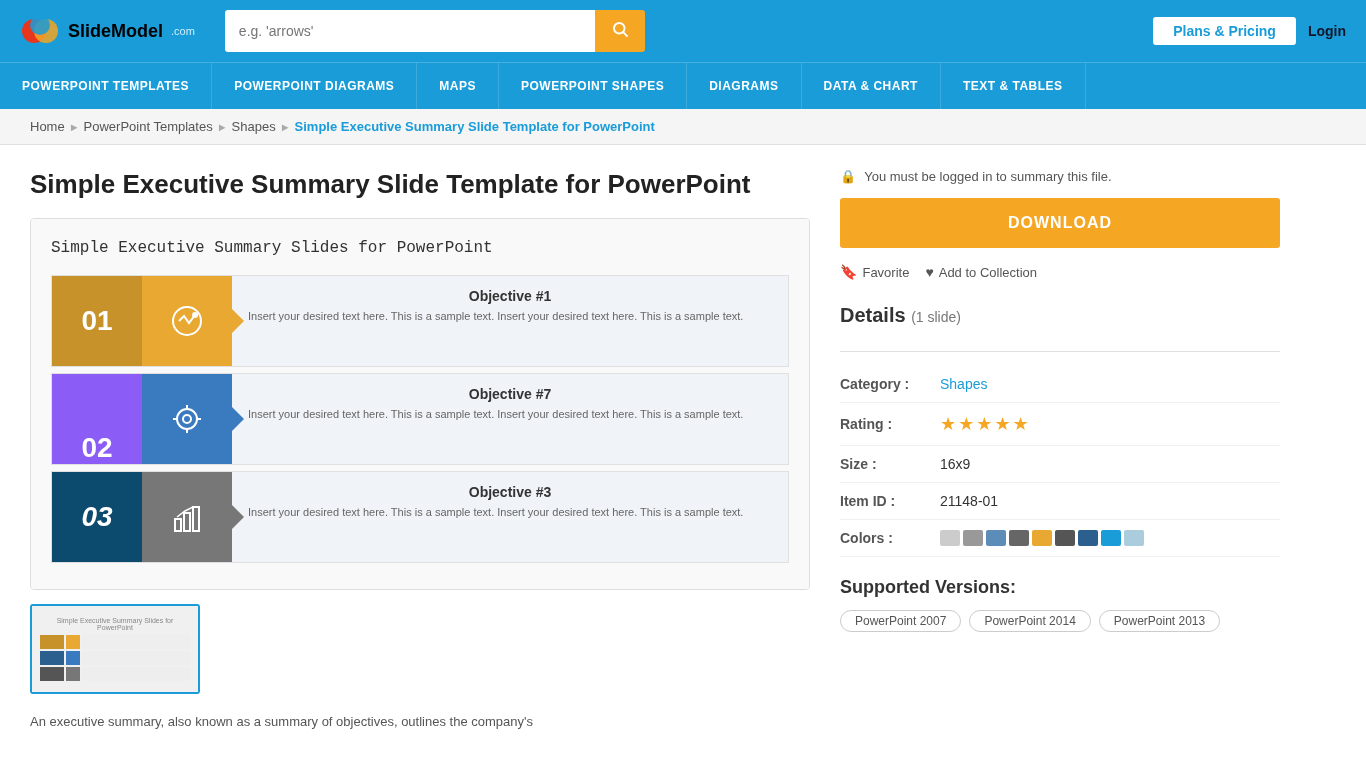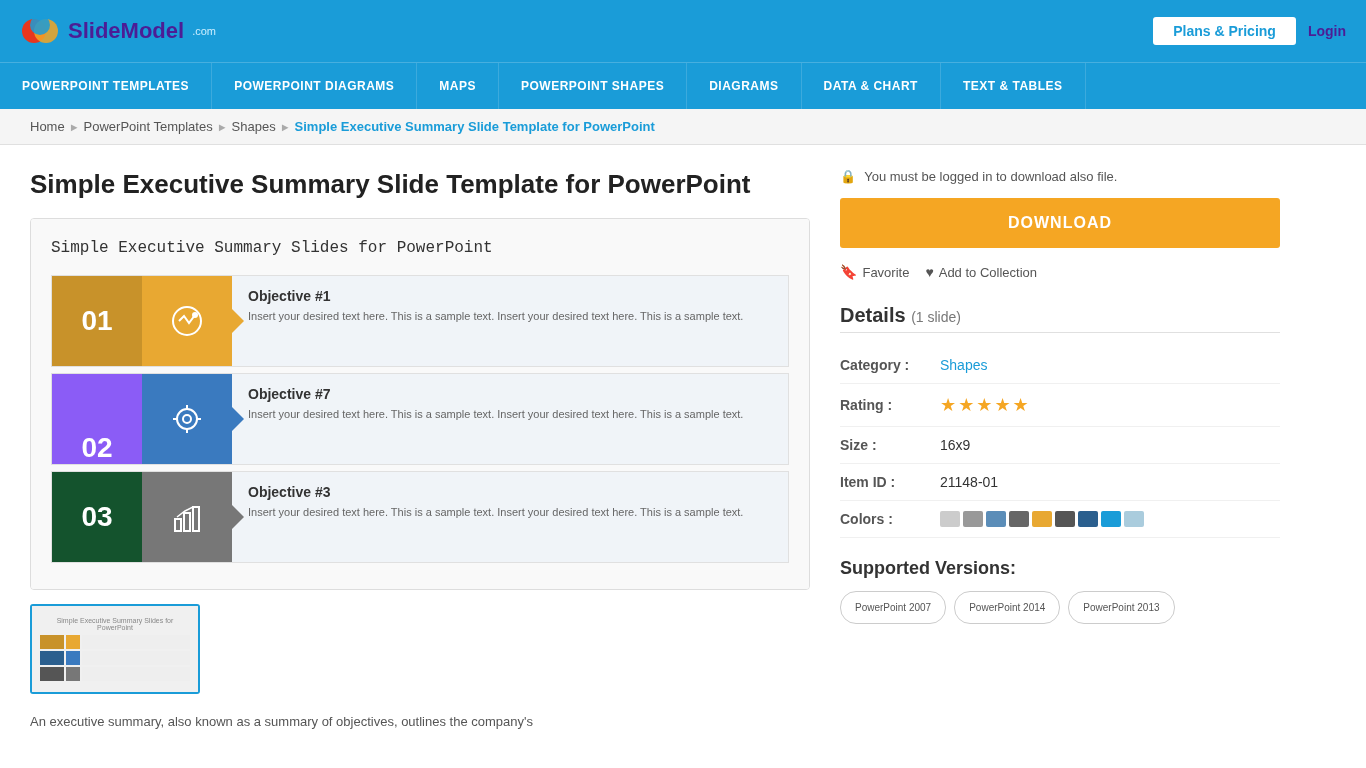--- a/index.html
+++ b/index.html
@@ -58,21 +58,21 @@
       color: #1a9cd8;
       border: 2px solid #fff;
       padding: 4px 18px;
       font-size: 14px;
       font-weight: bold;
       cursor: pointer;
       border-radius: 3px;
     }
     .login-btn {
       background: transparent;
-      color: #4c1d95;
+      color: #0f172a;
       border: none;
       font-size: 14px;
       font-weight: bold;
       cursor: pointer;
     }
 
     
     .nav {
       background: #1a9cd8;
       border-top: 1px solid rgba(255,255,255,0.2);
@@ -206,39 +206,40 @@
     .obj-content {
       flex: 1;
       padding: 12px 16px;
       background: #f0f4f8;
     }
     .obj-heading {
       font-size: 14px;
       font-weight: bold;
       color: #333;
       margin-bottom: 5px;
+      text-align: center;
     }
     .obj-text {
       font-size: 11px;
       color: #666;
       line-height: 1.4;
     }
 
     
     .row1 .obj-number-block { background: #c8922a; }
     .row1 .obj-icon-block { background: #e8a832; }
     .row1 .arrow-shape { border-left: 14px solid #e8a832; }
 
     
     .row2 .obj-number-block { background: #8b5cf6; align-items: flex-end; }
     .row2 .obj-icon-block { background: #3a7abf; }
     .row2 .arrow-shape { border-left: 14px solid #3a7abf; }
 
     
-    .row3 .obj-number-block { background: #14532d; }
+    .row3 .obj-number-block { background: #0c4a6e; font-style: italic; }
     .row3 .obj-icon-block { background: #777; }
     .row3 .arrow-shape { border-left: 14px solid #777; }
 
     
     .thumb-strip {
       display: flex;
       gap: 8px;
       margin-bottom: 18px;
     }
     .thumb {
@@ -310,21 +311,21 @@
     .action-icon {
       font-size: 14px;
     }
 
     
     .details-title {
       font-size: 20px;
       font-weight: bold;
       color: #333;
       margin-bottom: 14px;
-      padding-bottom: 5px;
+      padding-bottom: 24px;
       border-bottom: 1px solid #e0e0e0;
     }
     .details-count {
       font-size: 14px;
       font-weight: normal;
       color: #777;
     }
     .detail-row {
       display: flex;
       align-items: center;
@@ -369,38 +370,47 @@
       margin-bottom: 12px;
     }
     .version-tags {
       display: flex;
       gap: 8px;
       flex-wrap: wrap;
     }
     .version-tag {
       border: 1px solid #ccc;
       border-radius: 16px;
-      padding: 10px 14px;
-      font-size: 10px;
+      padding: 3px 14px;
+      font-size: 12px;
       color: #555;
       cursor: pointer;
     }
   </style>
 </head>
 <body>
 
 <header class="header">
   <div class="logo-area">
     <svg class="logo-icon" viewBox="0 0 40 40">
       <circle cx="14" cy="20" r="12" fill="#e8361e"></circle>
       <circle cx="26" cy="20" r="12" fill="#f5a623" fill-opacity="0.85"></circle>
       <circle cx="20" cy="14" r="10" fill="#1a9cd8" fill-opacity="0.85"></circle>
     </svg>
-    <span style="color:#4c1d95;font-size:22px;font-weight:bold;">SlideModel</span>
+    <span style="color:#000000;font-size:18px;font-weight:bold;">SlideModel</span>
       <span style="color:#cceeff;font-size:11px;vertical-align:super;">.com</span>
+  </div>
+  <div class="search-area">
+    <input class="search-input" type="text" placeholder="e.g. 'arrows'" style="">
+    <button class="search-btn">
+      <svg width="18" height="18" viewBox="0 0 24 24" fill="none" stroke="#fff" stroke-width="2.5">
+        <circle cx="11" cy="11" r="7"></circle>
+        <line x1="16.5" y1="16.5" x2="22" y2="22"></line>
+      </svg>
+    </button>
   </div>
   <div class="header-right">
     <button class="plans-btn">Plans &amp; Pricing</button>
     <button class="login-btn">Login</button>
   </div>
 </header>
 
 <nav class="nav">
   <div class="nav-item">POWERPOINT TEMPLATES</div>
   <div class="nav-item">POWERPOINT DIAGRAMS</div>
@@ -520,21 +530,21 @@
         </div>
       </div>
     </div>
 
     <p class="desc-text">An executive summary, also known as a summary of objectives, outlines the company's</p>
   </div>
 
   <div class="right-col">
     <div class="login-notice">
       <span class="lock-icon">🔒</span>
-      <span>You must be logged in to download also file.</span>
+      <span>You must be logged in to summary this file.</span>
     </div>
     <button class="download-btn">DOWNLOAD</button>
     <div class="actions-row">
       <button class="action-btn">
         <span class="action-icon">🔖</span>
         <span>Favorite</span>
       </button>
       <button class="action-btn">
         <span class="action-icon">♥</span>
         <span>Add to Collection</span>

